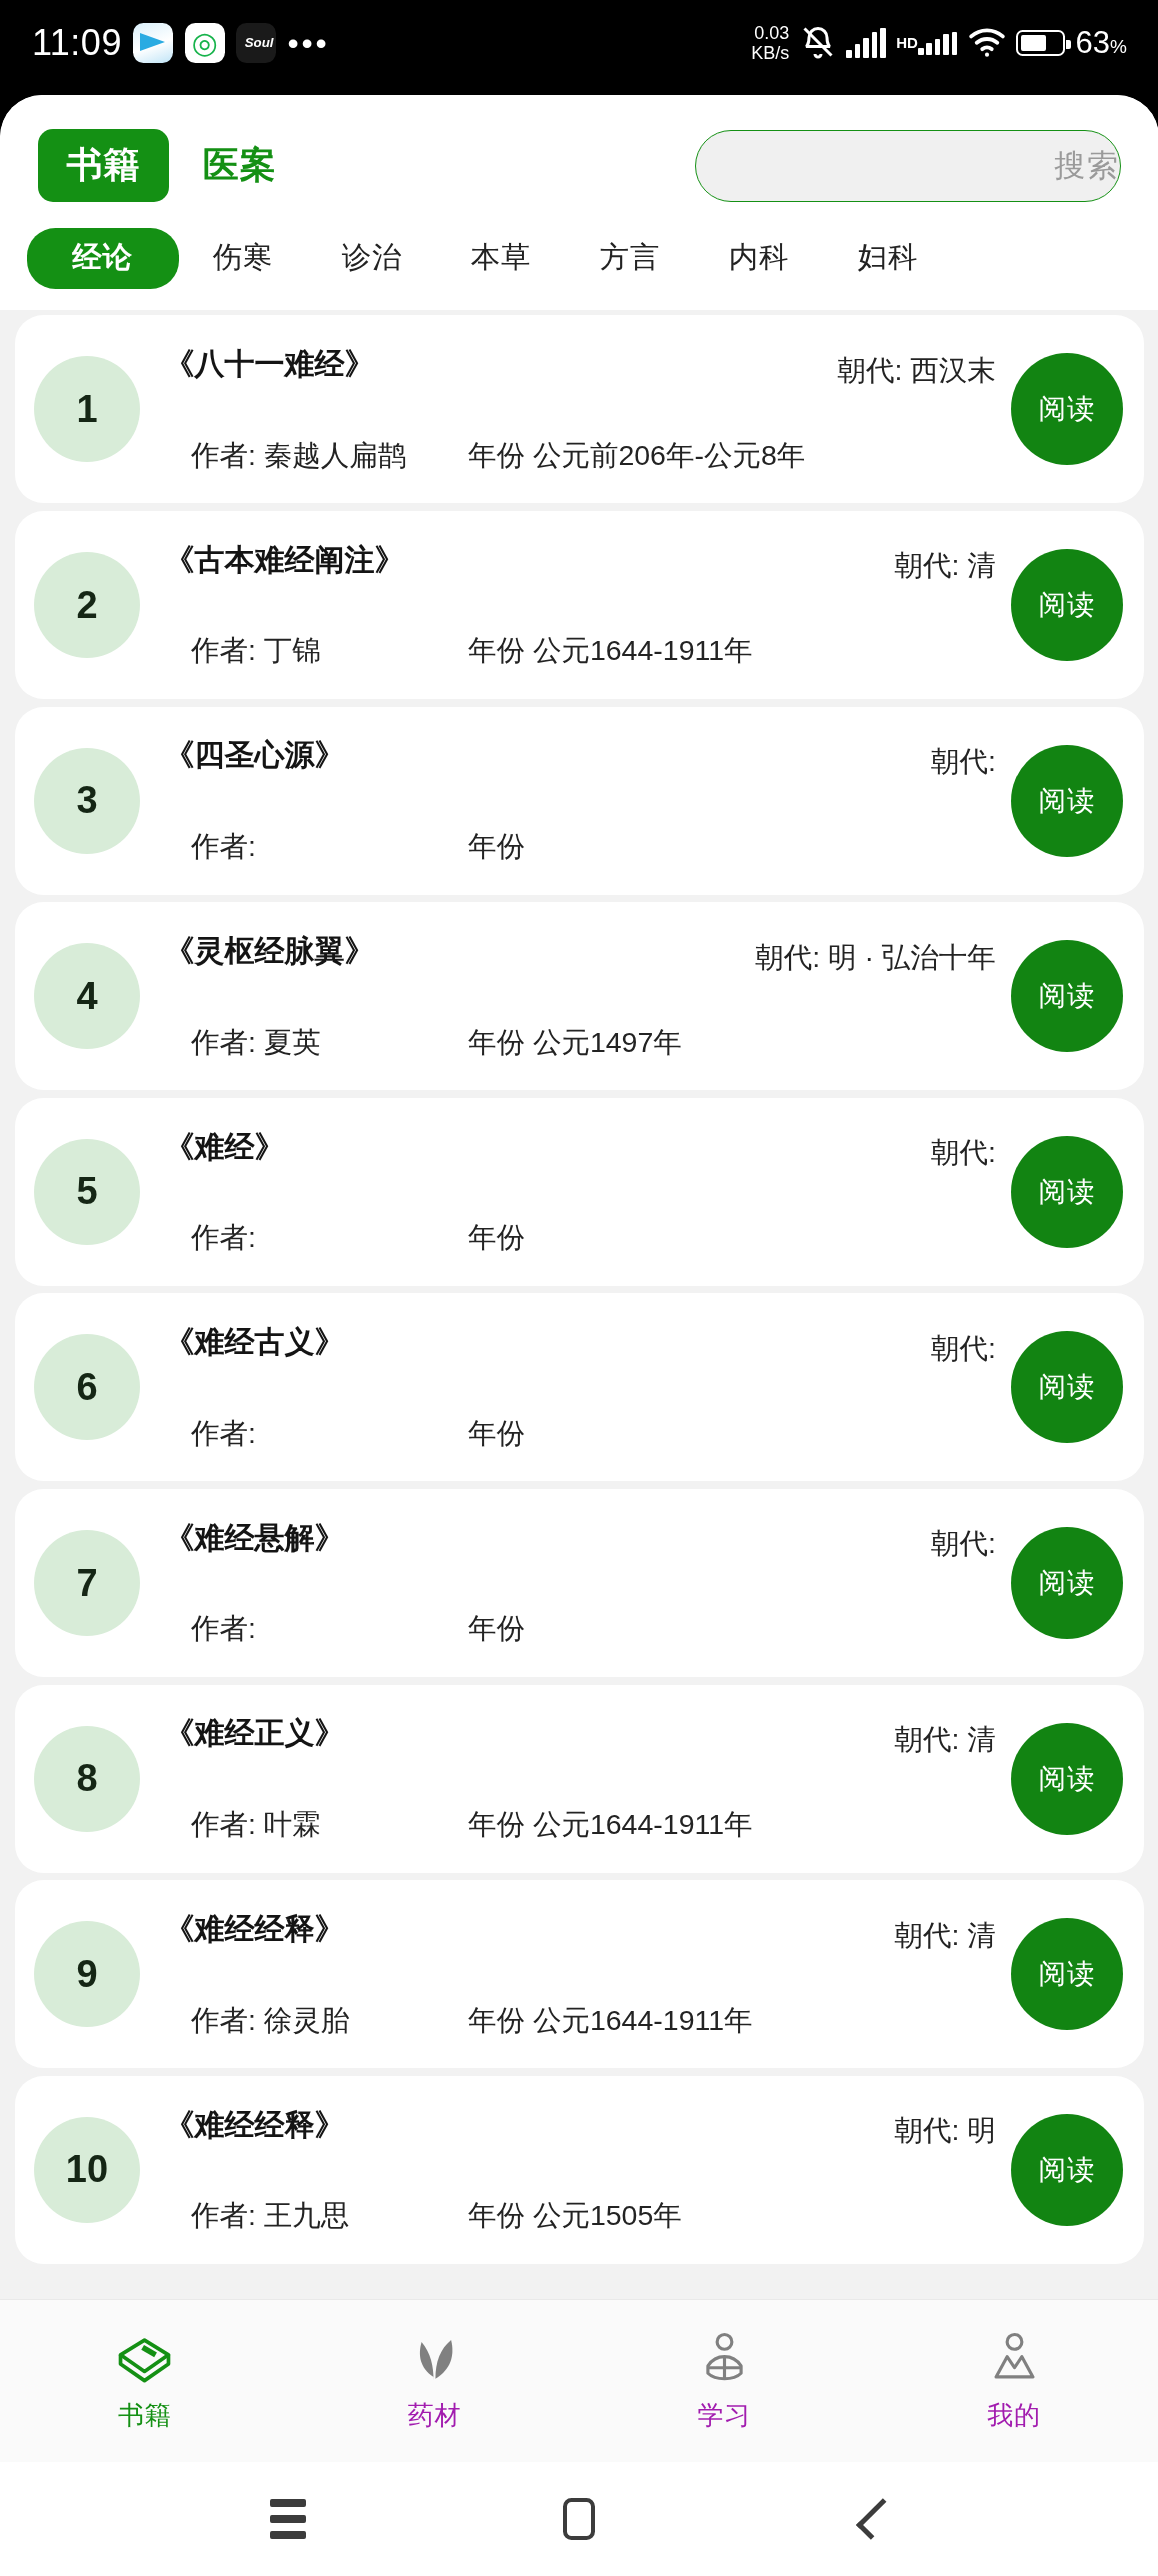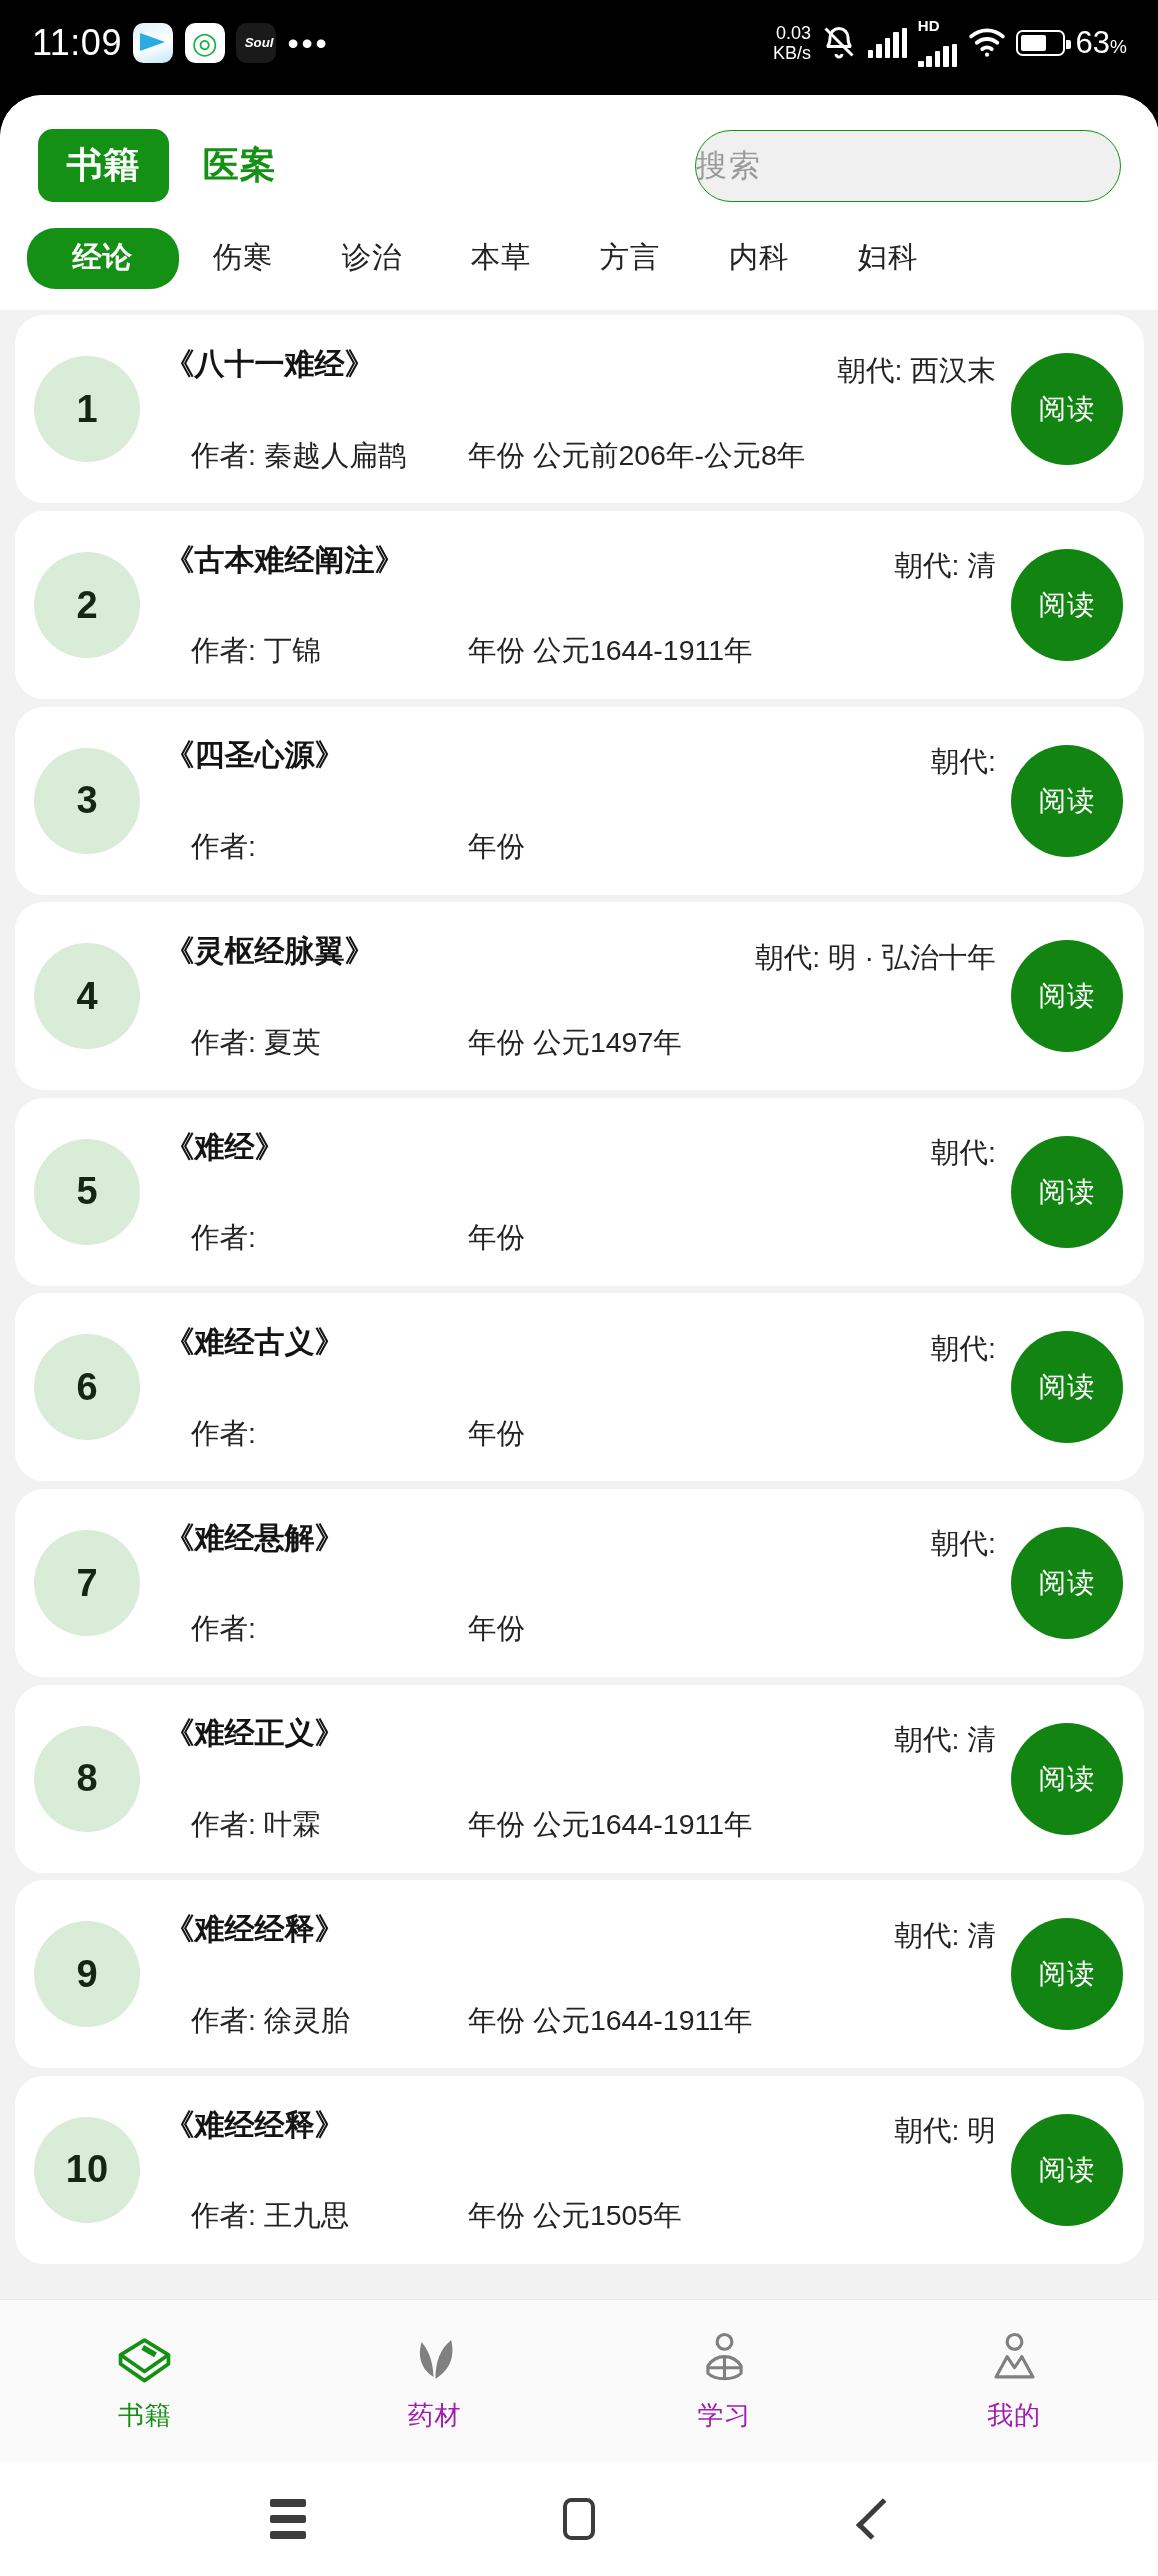--- a/index.html
+++ b/index.html
@@ -45,21 +45,21 @@
   .sb-right { display: flex; align-items: center; gap: 10.4px; }
   .net-speed { font-size: 18px; line-height: 20px; text-align: right; }
   .icon-w { display: inline-block; }
   .bars { display: flex; align-items: flex-end; gap: 2.8px; height: 30px; }
   .bars i { display: block; width: 5.7px; background: #fff; border-radius: 0.9px; }
   .bars i:nth-child(1){ height: 8.5px; }
   .bars i:nth-child(2){ height: 14.2px; }
   .bars i:nth-child(3){ height: 20px; }
   .bars i:nth-child(4){ height: 26px; }
   .bars i:nth-child(5){ height: 30px; }
-  .hdwrap { display: flex; flex-direction: column; align-items: flex-start; gap: 11px; }
+  .hdwrap { display: flex; flex-direction: row; align-items: center; }
   .hdtxt { font-size: 15px; font-weight: bold; line-height: 13.3px; margin-bottom: 0.9px; }
   .battery {
     width: 49px; height: 26px; border: 2.8px solid #fff; border-radius: 6.6px;
     position: relative; display: flex; align-items: center; padding: 2.8px;
   }
   .battery::after {
     content: ""; position: absolute; right: -7.6px; top: 7.6px;
     width: 4.7px; height: 9.5px; background: #fff; border-radius: 0 1.9px 1.9px 0;
   }
   .battery .fill { height: 100%; width: 63%; background: #fff; border-radius: 1.9px; }
@@ -76,21 +76,21 @@
   
   .hdr { display: flex; align-items: center; padding: 0 38px; height: 91px; }
   .pill-main {
     background: #149014; color: #fff; font-size: 36px; font-weight: 700;
     padding: 12.3px 28.5px; border-radius: 15px; letter-spacing: 0.9px;
   }
   .tab-sec { color: #149014; font-size: 36px; font-weight: 700; margin-left: 34px; letter-spacing: 0.9px; }
   .searchbox {
     margin-left: auto; width: 426px; height: 72px;
     background: #f0f0f0; border: 1.9px solid #149014; border-radius: 38px;
-    display: flex; align-items: center; justify-content: flex-start;
+    display: flex; align-items: center; justify-content: flex-end;
   }
   .searchbox span { color: #9a9a9a; font-size: 31px; letter-spacing: 1.9px; }
 
   
   .cats { display: flex; align-items: center; padding: 17px 19px 21px 19px; }
   .cat {
     font-size: 29.4px; color: #232323; padding: 10.4px 0; width: 129px; text-align: center;
     letter-spacing: 0.9px;
   }
   .cat.active {

